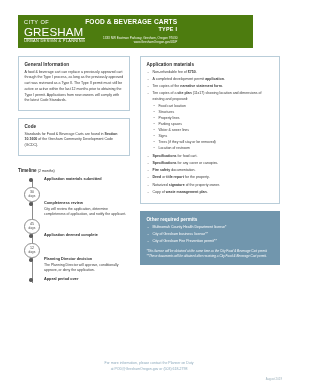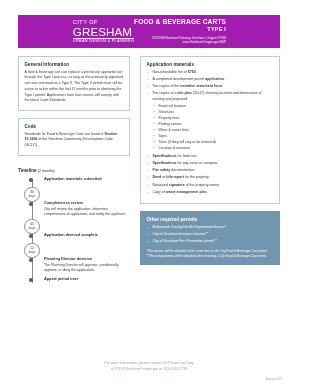--- a/index.html
+++ b/index.html
@@ -7,23 +7,23 @@
     width: 298px; height: 386px;
     background: #ffffff;
     font-family: "Liberation Sans", sans-serif;
     overflow: hidden;
   }
   .page { position: relative; width: 298px; height: 386px; background:#fff; }
 
   
   .header {
     position: absolute; left: 18px; top: 15px;
-    width: 262px; height: 33px;
-    background: #a21caf;
-    display: flex; align-items: center; justify-content: center;
+    width: 235px; height: 33px;
+    background: #4d7c0f;
+    display: flex; align-items: center; justify-content: flex-start;
     padding: 0 5px 0 6px;
   }
   .logo { color: #ffffff; line-height: 1; }
   .logo-city { font-size: 5.6px; letter-spacing: .45px; font-weight: 400; display:block; margin-bottom:.5px;}
   .logo-gresham { font-size: 11.6px; letter-spacing: .1px; font-weight: 400; display:block; line-height: .95; }
   .logo-rule { width: 100%; height: .5px; background: rgba(255,255,255,.85); margin: 1px 0 .8px; }
   .logo-sub { font-size: 3.9px; letter-spacing: .3px; display:block; }
 
   .header-right { text-align: right; color:#fff; }
   .doc-title { font-size: 6.6px; font-weight: bold; letter-spacing: .15px; line-height: 1.15; display:block; }

